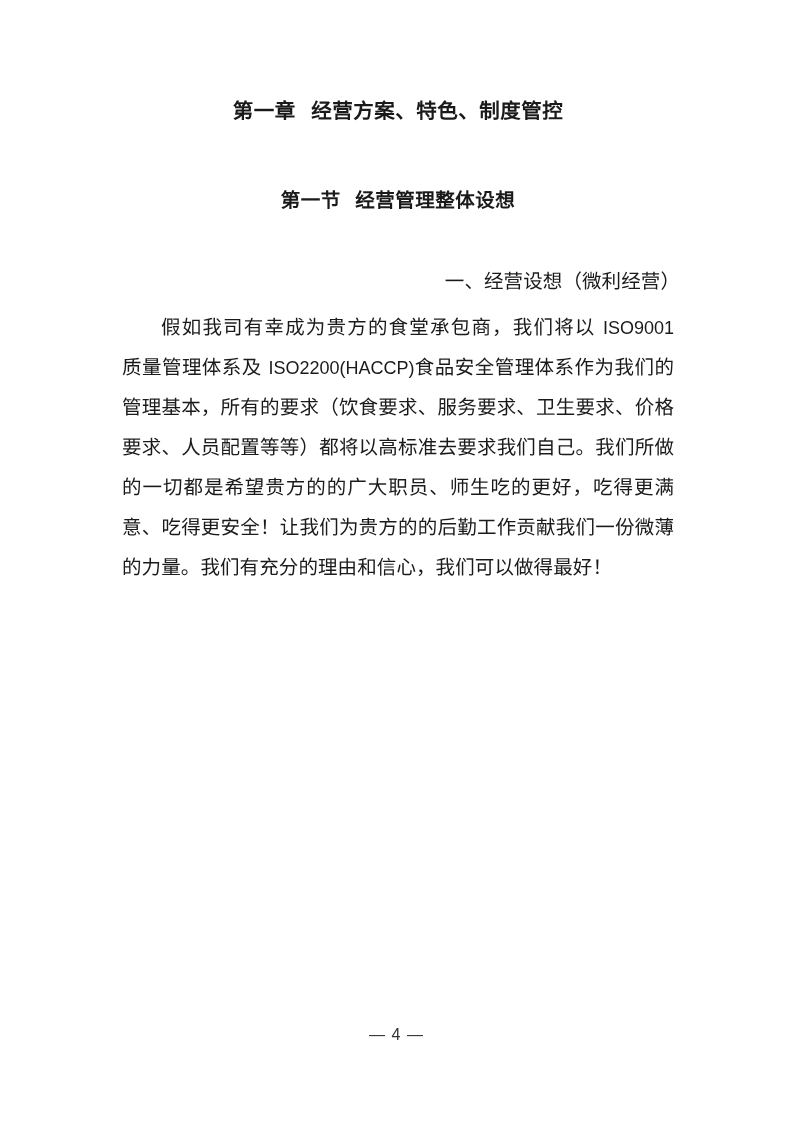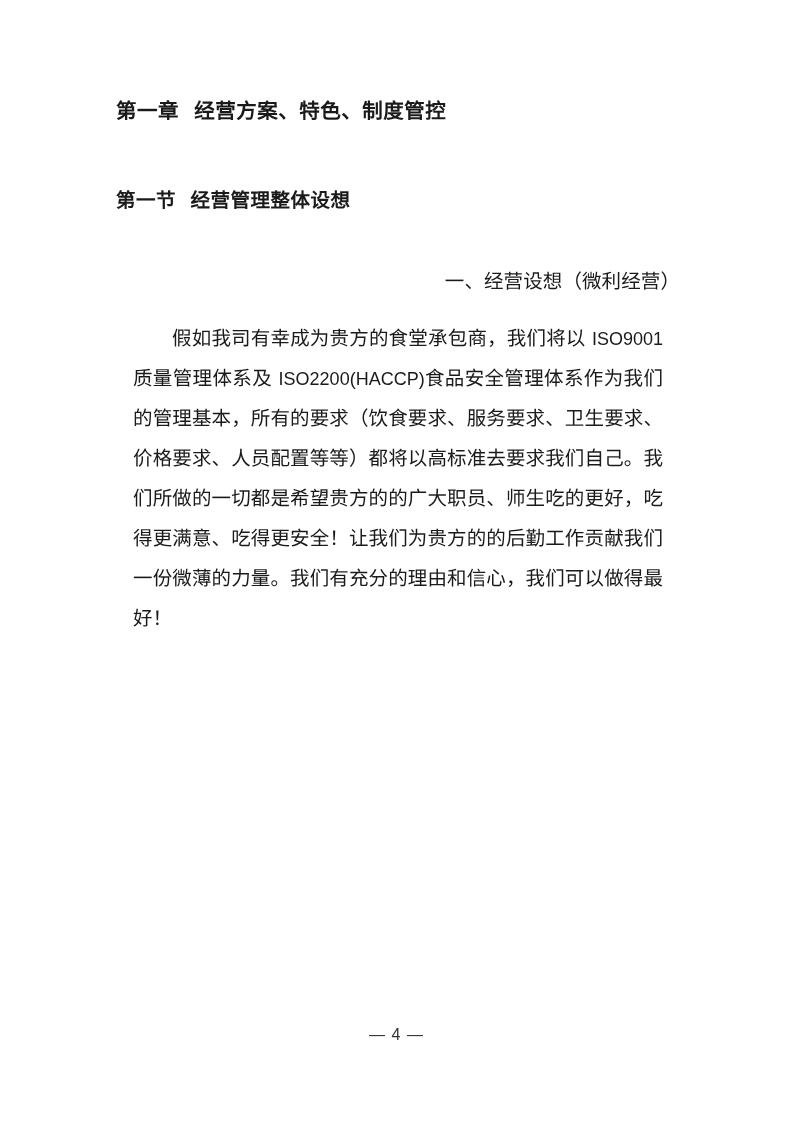--- a/index.html
+++ b/index.html
@@ -30,46 +30,48 @@
 
   .content {
     position: absolute;
     left: 116px;
     top: 0;
     width: 564px;
   }
 
   
   .chapter-title {
+    text-align: center;
     font-weight: bold;
     font-size: 20.5px;
     letter-spacing: 0.5px;
     margin: 0;
     padding-top: 98px;
     line-height: 1.35;
     white-space: pre;
   }
 
   .section-title {
+    text-align: center;
     font-weight: bold;
     font-size: 19.5px;
     letter-spacing: 0.5px;
     margin: 0;
     padding-top: 62px;
     line-height: 1.35;
     white-space: pre;
   }
 
   
   .body-block {
     padding-top: 48px;
   }
 
   p.para {
-    margin: 17px;
+    margin: 6px;
     font-size: 19.5px;
     line-height: 40px;
     text-align: justify;
     text-justify: inter-ideograph;
     text-indent: 2em;
     letter-spacing: 0.1px;
   }
 
   p.sub-heading {
     margin: 0;

